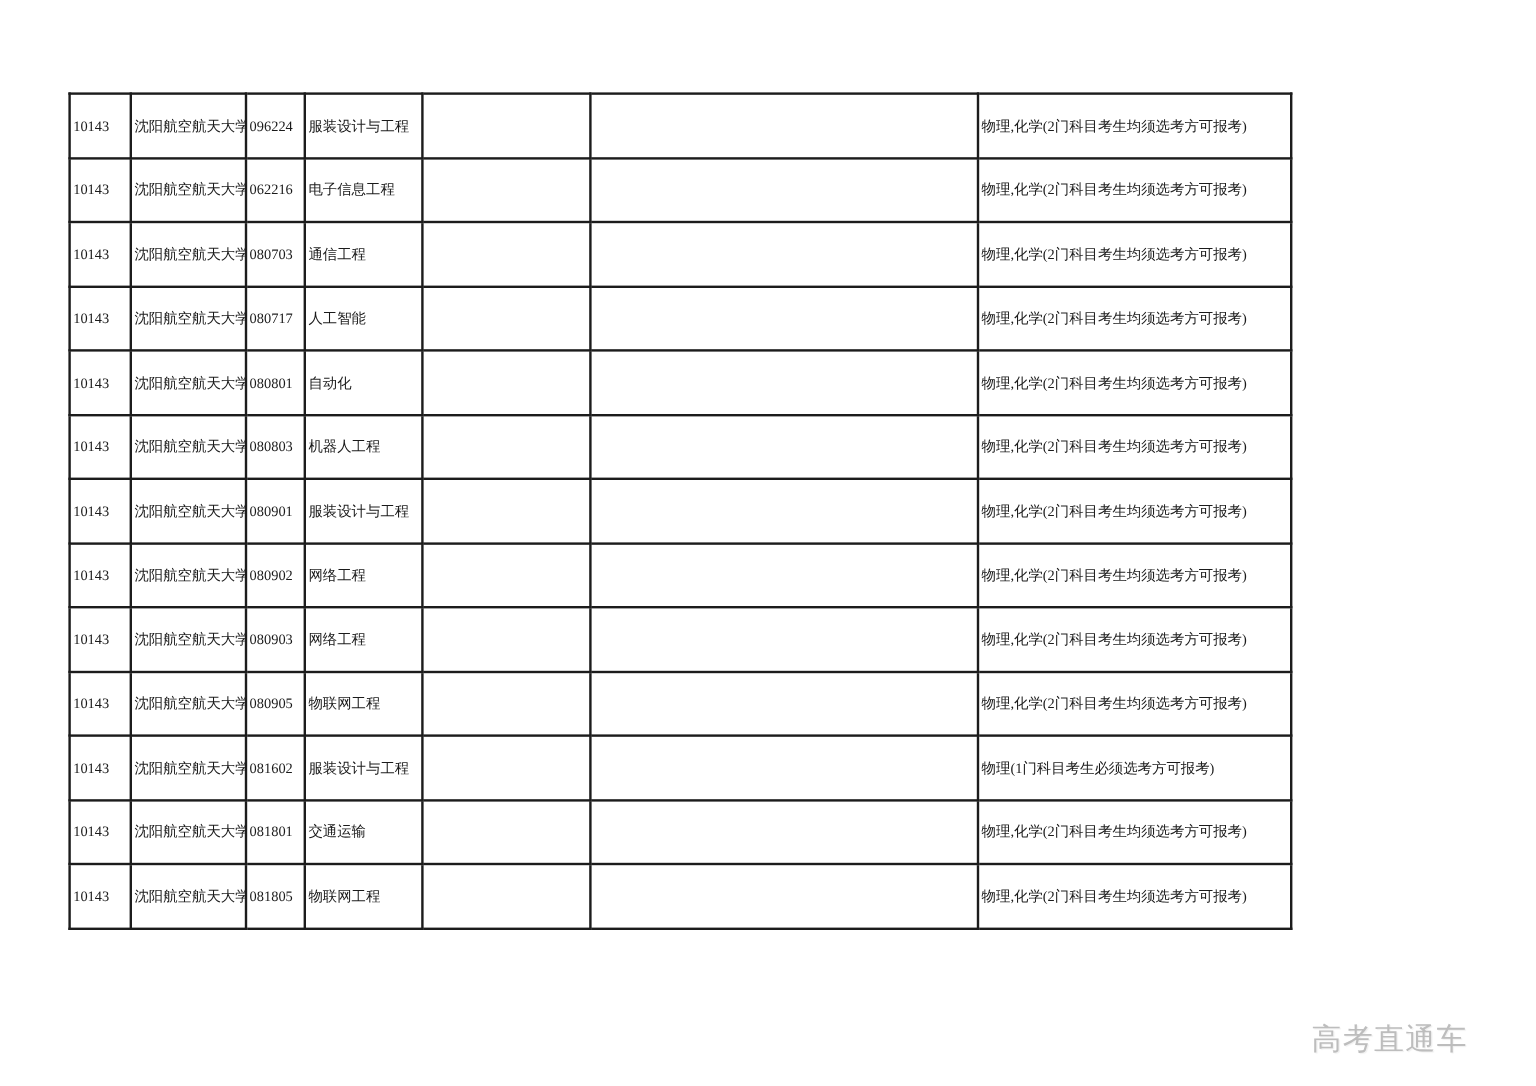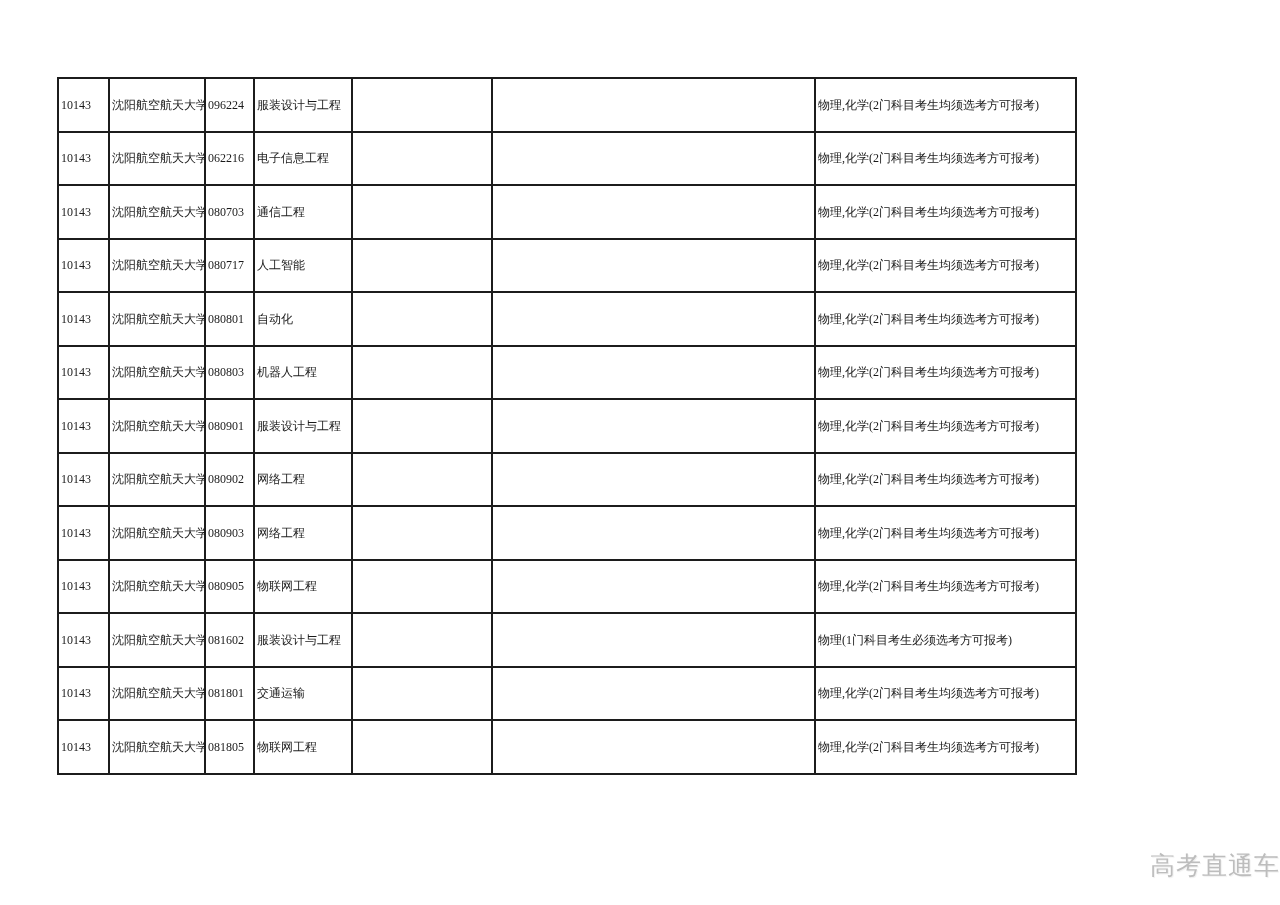--- a/index.html
+++ b/index.html
@@ -34,21 +34,21 @@
     vertical-align: middle;
     text-align: left;
     overflow: hidden;
     white-space: nowrap;
   }
   table.req-table tr {
     height: 53.5px;
   }
   .watermark {
     position: absolute;
-    left: 1150px;
+    left: 1093px;
     top: 849px;
     font-family: "Liberation Sans", "DejaVu Sans", sans-serif;
     font-size: 25px;
     letter-spacing: 1px;
     color: #bdbdbd;
     text-shadow: 1px 1px 1px #efefef;
     user-select: none;
   }
 </style>
 </head>

